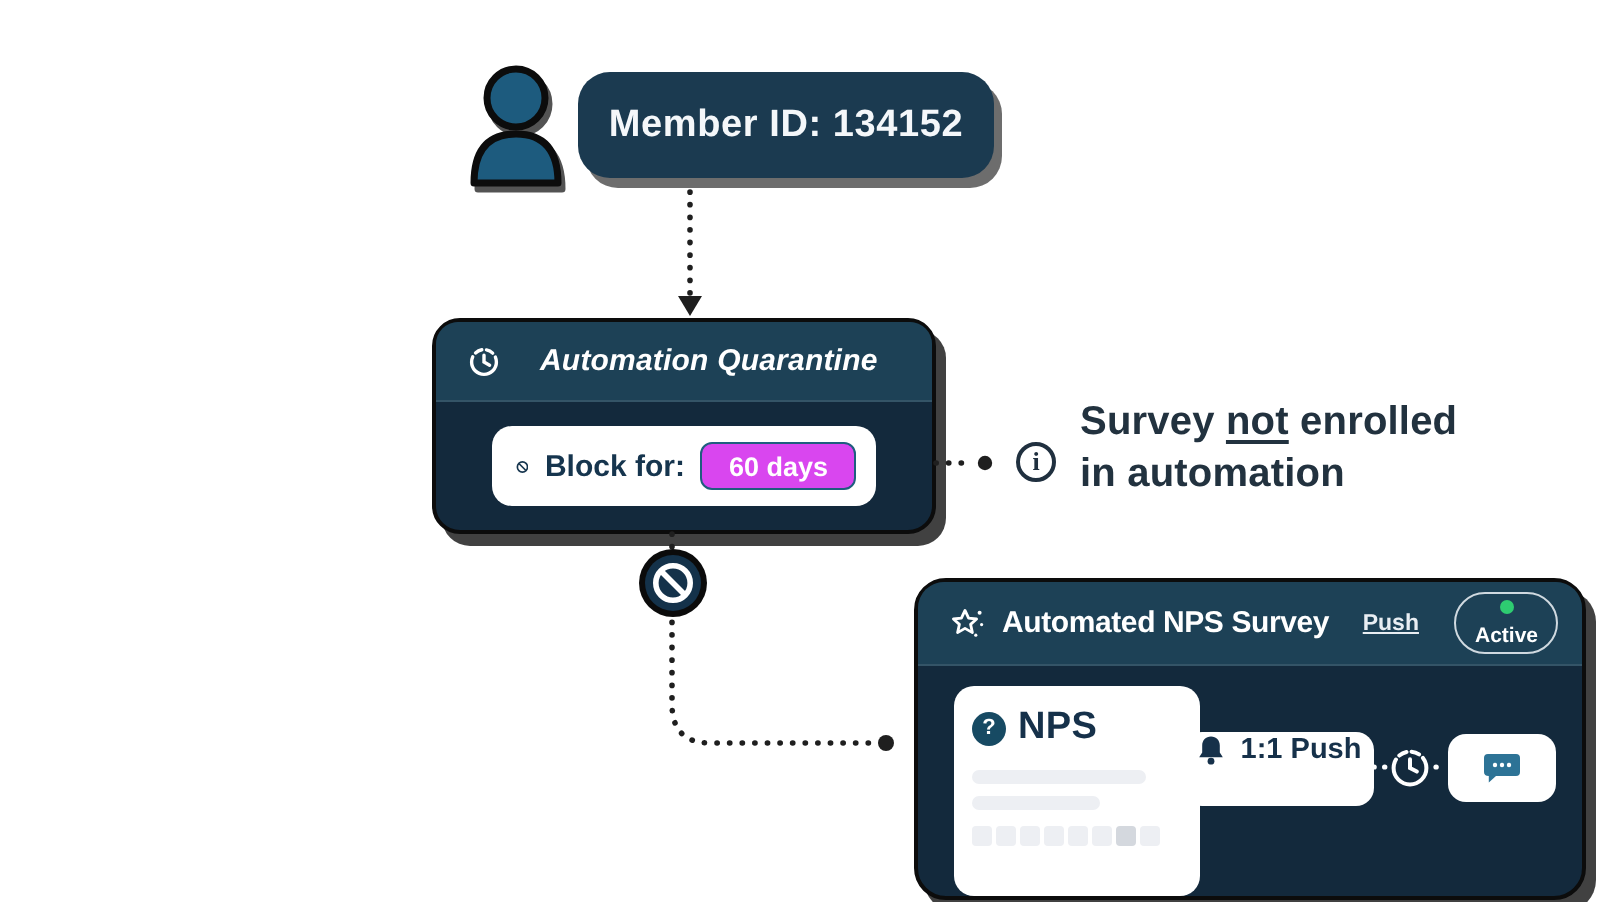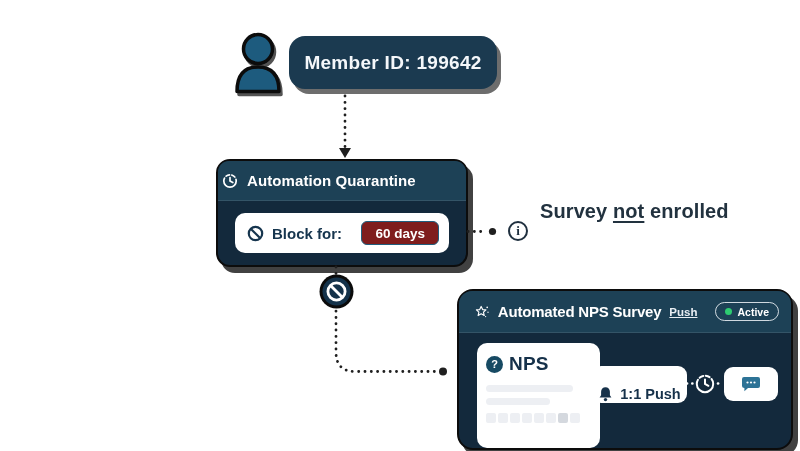--- a/index.html
+++ b/index.html
@@ -22,30 +22,30 @@
   .person{left:229px;top:30px;width:58px;height:64px;z-index:1;
     filter:drop-shadow(2px 3px 0 rgba(10,10,10,0.7));}
   .member-pill{
     left:289px;top:36px;width:208px;height:53px;background:#1b3a50;
     border-radius:16px;display:flex;align-items:center;justify-content:center;
     color:#f4f7fa;font-size:19px;font-weight:600;letter-spacing:.3px;
     box-shadow:4px 5px 0 rgba(12,12,12,0.6);z-index:1;
   }
   
   .q-card{left:216px;top:159px;width:248px;height:104px;border-radius:14px;}
-  .q-header{height:39px;border-radius:11px 11px 0 0;gap:9px;padding:0 4px;}
+  .q-header{height:39px;border-radius:11px 11px 0 0;gap:20px;padding:0 16px;font-style:italic;}
   .q-title{color:#fff;font-size:15px;font-weight:600;letter-spacing:.1px;}
-  .q-body{flex:1;display:flex;align-items:center;padding:0 17px;}
+  .q-body{flex:1;display:flex;align-items:center;padding:0 28px;}
   .block-pill{
     width:100%;height:40px;background:#fff;border-radius:10px;
     display:flex;align-items:center;gap:8px;padding:0 10px 0 12px;box-sizing:border-box;
   }
   .block-label{font-size:15px;font-weight:700;color:#16354e;white-space:nowrap;}
   .days-btn{
-    margin-left:auto;background:#7f1d1d;border:1.5px solid #1f5e7e;color:#fff;
+    margin-left:auto;background:#d946ef;border:1.5px solid #1f5e7e;color:#fff;
     font-size:13.5px;font-weight:700;padding:3.5px 13px;border-radius:6px;
     font-family:inherit;cursor:pointer;white-space:nowrap;
   }
   
   .info-icon{
     left:508px;top:221px;width:20px;height:20px;box-sizing:border-box;
     border:2.6px solid #20303f;border-radius:50%;z-index:3;
     display:flex;align-items:center;justify-content:center;
     color:#20303f;font-weight:700;font-size:13px;font-family:"Liberation Serif",serif;
     background:#fff;
@@ -56,42 +56,42 @@
   
   .blocked{left:318px;top:273px;width:37px;height:37px;z-index:3;}
   
   .n-card{left:457px;top:289px;width:332px;height:157px;border-radius:16px;}
   .n-header{height:41px;border-radius:13px 13px 0 0;padding:0 12px 0 16px;gap:8px;}
   .n-title{color:#fff;font-size:15px;font-weight:700;letter-spacing:-.2px;flex:1;white-space:nowrap;}
   .edit-link{color:#e9eef3;font-size:11.5px;font-weight:600;text-decoration:underline;
     margin-right:10px;cursor:pointer;}
   .active-badge{
     display:flex;align-items:center;gap:5px;border:1.5px solid rgba(240,244,248,.85);
-    border-radius:999px;padding:2.5px 9px;cursor:pointer;
+    border-radius:999px;padding:2.5px 9px;cursor:pointer;flex-direction:column;
   }
   .active-dot{width:7px;height:7px;border-radius:50%;background:#2ecc71;}
   .active-label{color:#fff;font-size:10.5px;font-weight:600;}
   .n-body{position:relative;flex:1;}
   .nps-subcard{
     left:18px;top:10px;width:105px;height:85px;background:#fff;border-radius:10px;
     padding:10px 9px;box-sizing:content-box;cursor:pointer;
   }
   .nps-row{display:flex;align-items:center;gap:6px;}
   .q-circle{width:17px;height:17px;border-radius:50%;background:#174a63;color:#fff;
     font-size:11px;font-weight:700;display:flex;align-items:center;justify-content:center;}
   .nps-label{font-size:19px;font-weight:800;color:#16314a;letter-spacing:.2px;}
   .skel-bar{height:7px;border-radius:3.5px;background:#edeff3;}
   .bar1{width:87px;margin-top:10px;}
   .bar2{width:64px;margin-top:6px;}
   .squares{display:flex;gap:2.5px;margin-top:8px;}
   .sq{width:9.5px;height:9.5px;border-radius:2px;background:#edeff3;}
   .sq:nth-child(7){background:#d4d8de;}
   .push-btn{
     left:133px;top:33px;width:95px;height:37px;background:#fff;border-radius:9px;
-    display:flex;align-items:flex-end;justify-content:center;gap:7px;border:none;
+    display:flex;align-items:flex-start;justify-content:center;gap:7px;border:none;
     color:#16314a;font-size:14.5px;font-weight:800;font-family:inherit;cursor:pointer;
   }
   .timer{left:235px;top:40px;width:22px;height:22px;}
   .chat-card{left:265px;top:34px;width:54px;height:34px;background:#fff;border-radius:9px;
     display:flex;align-items:center;justify-content:center;cursor:pointer;}
   
   .connectors{position:absolute;left:0;top:0;width:800px;height:451px;
     z-index:2;pointer-events:none;}
 </style>
 </head>
@@ -114,21 +114,21 @@
       <path d="M718 383.5 L723 383.5"></path>
     </g>
   </svg>
 
   <svg class="abs person" viewBox="0 0 58 64">
     <path d="M8 61.5 C8 44 16 37 29 37 C42 37 50 44 50 61.5 Z" fill="#1d5b7e" stroke="#0c0c0c" stroke-width="3.5" stroke-linejoin="round"></path>
     <circle cx="29" cy="19" r="14.5" fill="#1d5b7e" stroke="#0c0c0c" stroke-width="3.5"></circle>
   </svg>
 
   <div class="abs member-pill">
-    <span>Member ID: 199642</span>
+    <span>Member ID: 134152</span>
   </div>
 
   <div class="abs card q-card">
     <div class="card-header q-header">
       <svg width="16" height="16" viewBox="0 0 16 16">
         <circle cx="8" cy="8" r="6.2" fill="none" stroke="#fff" stroke-width="1.7" stroke-dasharray="22 2.4 3.5 2.4 3.5 2.4" stroke-linecap="round"></circle>
         <path d="M8 4.6 L8 8 L10.8 9.6" fill="none" stroke="#fff" stroke-width="1.7" stroke-linecap="round"></path>
       </svg>
       <span class="q-title">Automation Quarantine</span>
     </div>
@@ -149,20 +149,21 @@
     <circle cx="18.5" cy="18.5" r="14" fill="#14324a"></circle>
     <circle cx="18.5" cy="18.5" r="8.6" fill="none" stroke="#fff" stroke-width="2.8"></circle>
     <line x1="13" y1="13" x2="24" y2="24" stroke="#fff" stroke-width="2.8"></line>
   </svg>
 
   <div class="abs info-icon">
     <span>i</span>
   </div>
   <div class="abs note">
     <div><span>Survey </span><span class="u">not</span><span> enrolled</span></div>
+    <div>in automation</div>
   </div>
 
   <div class="abs card n-card">
     <div class="card-header n-header">
       <svg width="18" height="18" viewBox="0 0 18 18">
         <path d="M7.5 2.2 L9.3 6.1 L13.3 6.5 L10.3 9.2 L11.2 13.3 L7.5 11.2 L3.8 13.3 L4.7 9.2 L1.7 6.5 L5.7 6.1 Z" fill="none" stroke="#fff" stroke-width="1.4" stroke-linejoin="round"></path>
         <circle cx="14.8" cy="3.4" r="1" fill="#fff"></circle>
         <circle cx="15.8" cy="9.3" r="0.8" fill="#fff"></circle>
         <circle cx="12.9" cy="14.6" r="0.8" fill="#fff"></circle>
       </svg>

